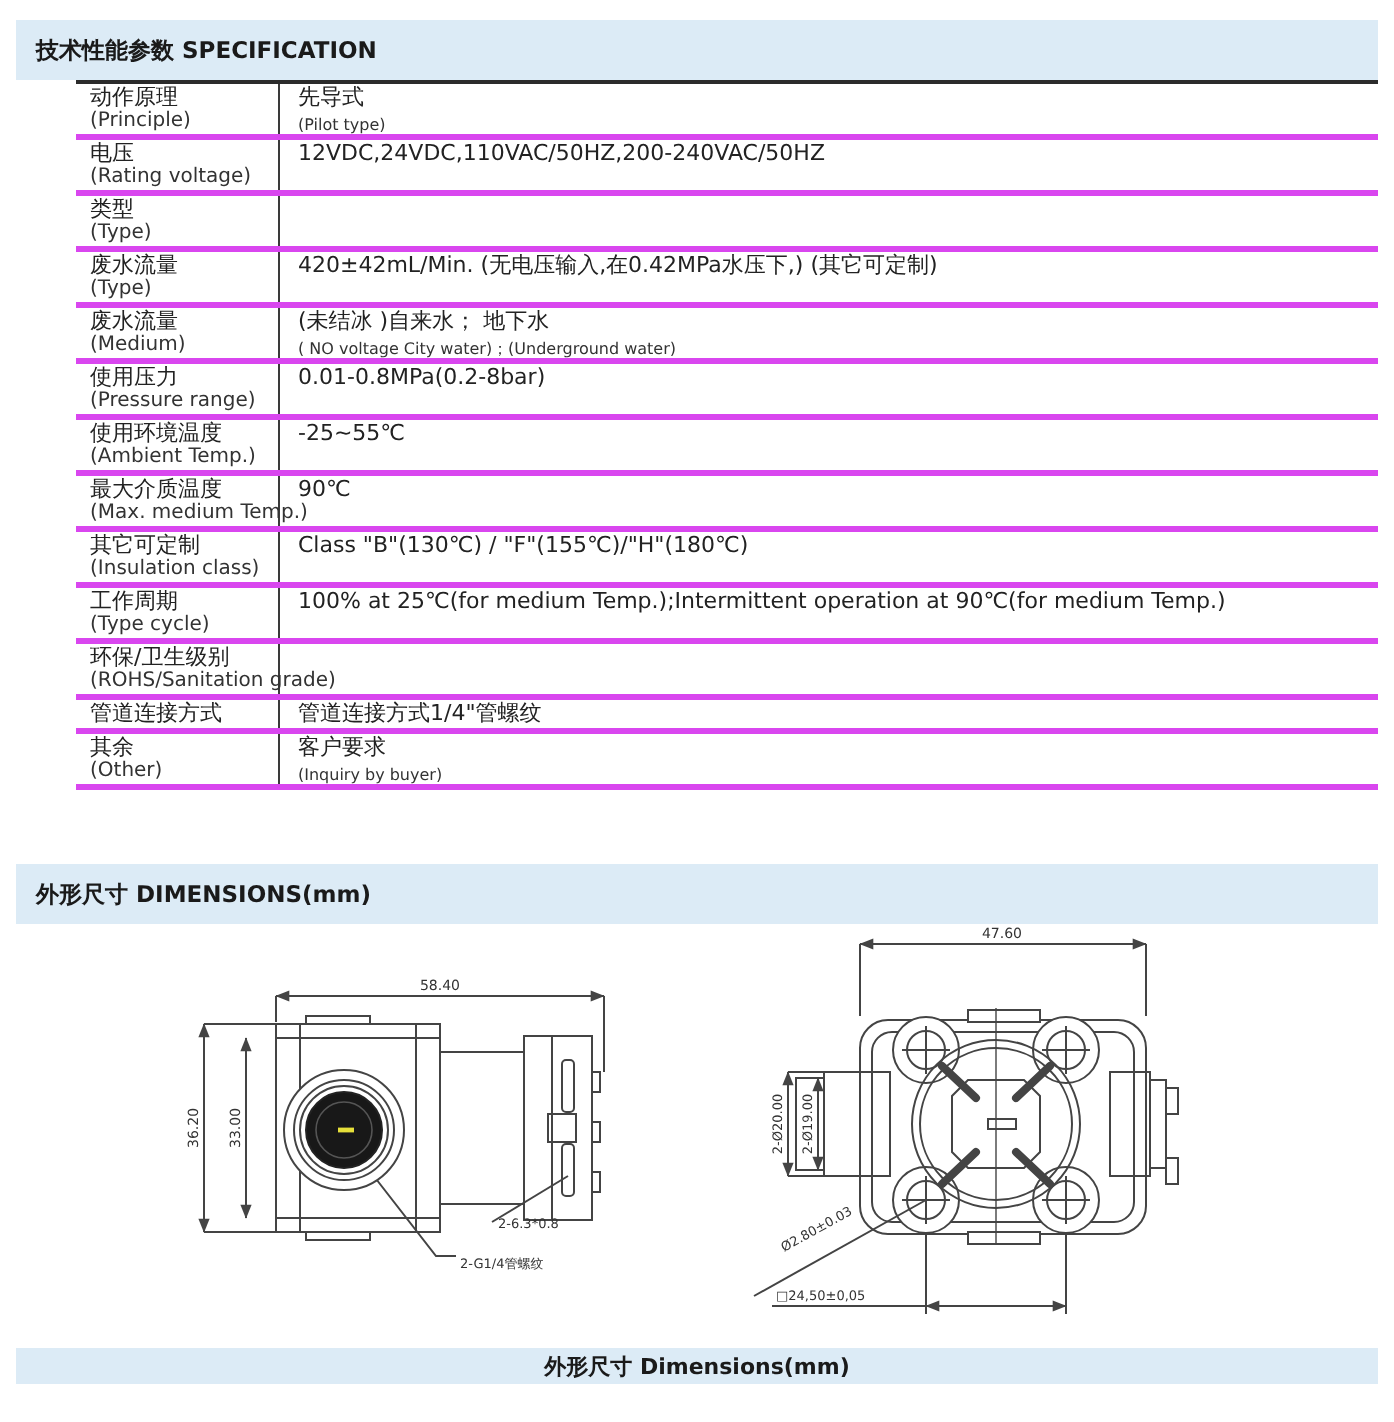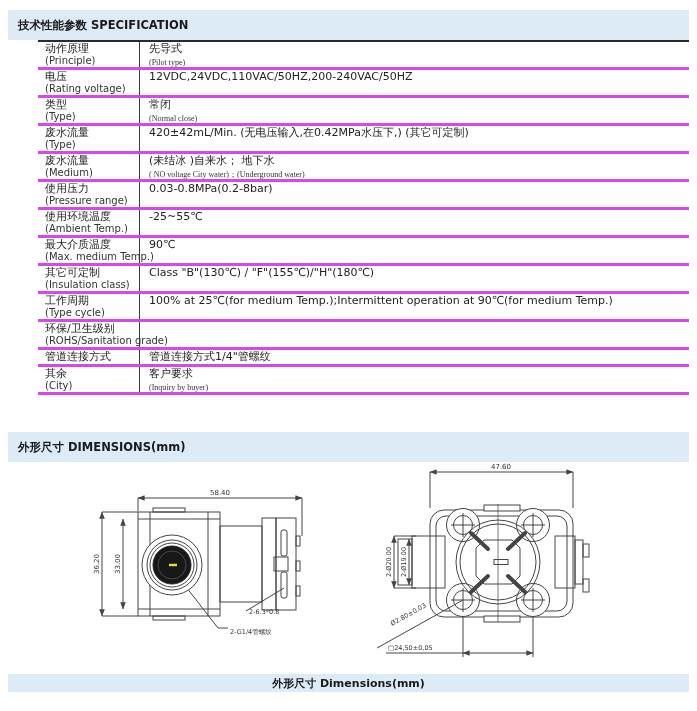--- a/index.html
+++ b/index.html
@@ -26,21 +26,21 @@
     width:102px;flex:none;border-right:1px solid #3a3a3a;box-sizing:border-box;
     padding-left:7px;display:flex;flex-direction:column;justify-content:center;
   }
   .cell-value{
     flex:1;padding-left:9px;display:flex;flex-direction:column;justify-content:space-between;
     overflow:hidden;
   }
   .zh{font-size:11px;line-height:1.2;white-space:nowrap;}
   .en{font-size:10px;color:#333;line-height:1.15;white-space:nowrap;}
   .val-main{font-size:11px;line-height:1.2;white-space:nowrap;}
-  .val-sub{font-size:8px;color:#333;line-height:1.15;white-space:nowrap;font-family:Liberation Serif, serif;}
+  .val-sub{font-size:8px;color:#333;line-height:1.15;white-space:nowrap;}
   #drawings{position:absolute;top:455px;left:0;width:697px;height:215px;}
   .drawing{position:absolute;}
   svg text{font-family:"DejaVu Sans","Liberation Sans",sans-serif;}
 </style>
 </head>
 <body>
 
 <div class="band" id="band-spec">
   <span>技术性能参数 SPECIFICATION</span>
 </div>
@@ -64,24 +64,20 @@
         </div>
         <div class="cell-value">
           <div class="val-main">12VDC,24VDC,110VAC/50HZ,200-240VAC/50HZ</div>
         </div>
       </div>
       <div class="row">
         <div class="cell-label">
           <div class="zh">类型</div>
           <div class="en">(Type)</div>
         </div>
-        <div class="cell-value">
-          <div class="val-main">常闭</div>
-          <div class="val-sub">(Normal close)</div>
-        </div>
       </div>
       <div class="row">
         <div class="cell-label">
           <div class="zh">废水流量</div>
           <div class="en">(Type)</div>
         </div>
         <div class="cell-value">
           <div class="val-main">420±42mL/Min. (无电压输入,在0.42MPa水压下,) (其它可定制)</div>
         </div>
       </div>
@@ -94,21 +90,21 @@
           <div class="val-main">(未结冰 )自来水； 地下水</div>
           <div class="val-sub">( NO voltage City water)；(Underground water)</div>
         </div>
       </div>
       <div class="row">
         <div class="cell-label">
           <div class="zh">使用压力</div>
           <div class="en">(Pressure range)</div>
         </div>
         <div class="cell-value">
-          <div class="val-main">0.03-0.8MPa(0.2-8bar)</div>
+          <div class="val-main">0.01-0.8MPa(0.2-8bar)</div>
         </div>
       </div>
       <div class="row">
         <div class="cell-label">
           <div class="zh">使用环境温度</div>
           <div class="en">(Ambient Temp.)</div>
         </div>
         <div class="cell-value">
           <div class="val-main">-25~55℃</div>
         </div>
@@ -150,21 +146,21 @@
         <div class="cell-label">
           <div class="zh">管道连接方式</div>
         </div>
         <div class="cell-value">
           <div class="val-main">管道连接方式1/4"管螺纹</div>
         </div>
       </div>
       <div class="row">
         <div class="cell-label">
           <div class="zh">其余</div>
-          <div class="en">(City)</div>
+          <div class="en">(Other)</div>
         </div>
         <div class="cell-value">
           <div class="val-main">客户要求</div>
           <div class="val-sub">(Inquiry by buyer)</div>
         </div>
       </div>
     </div>
 </div>
 
 <div class="band" id="band-dims">

